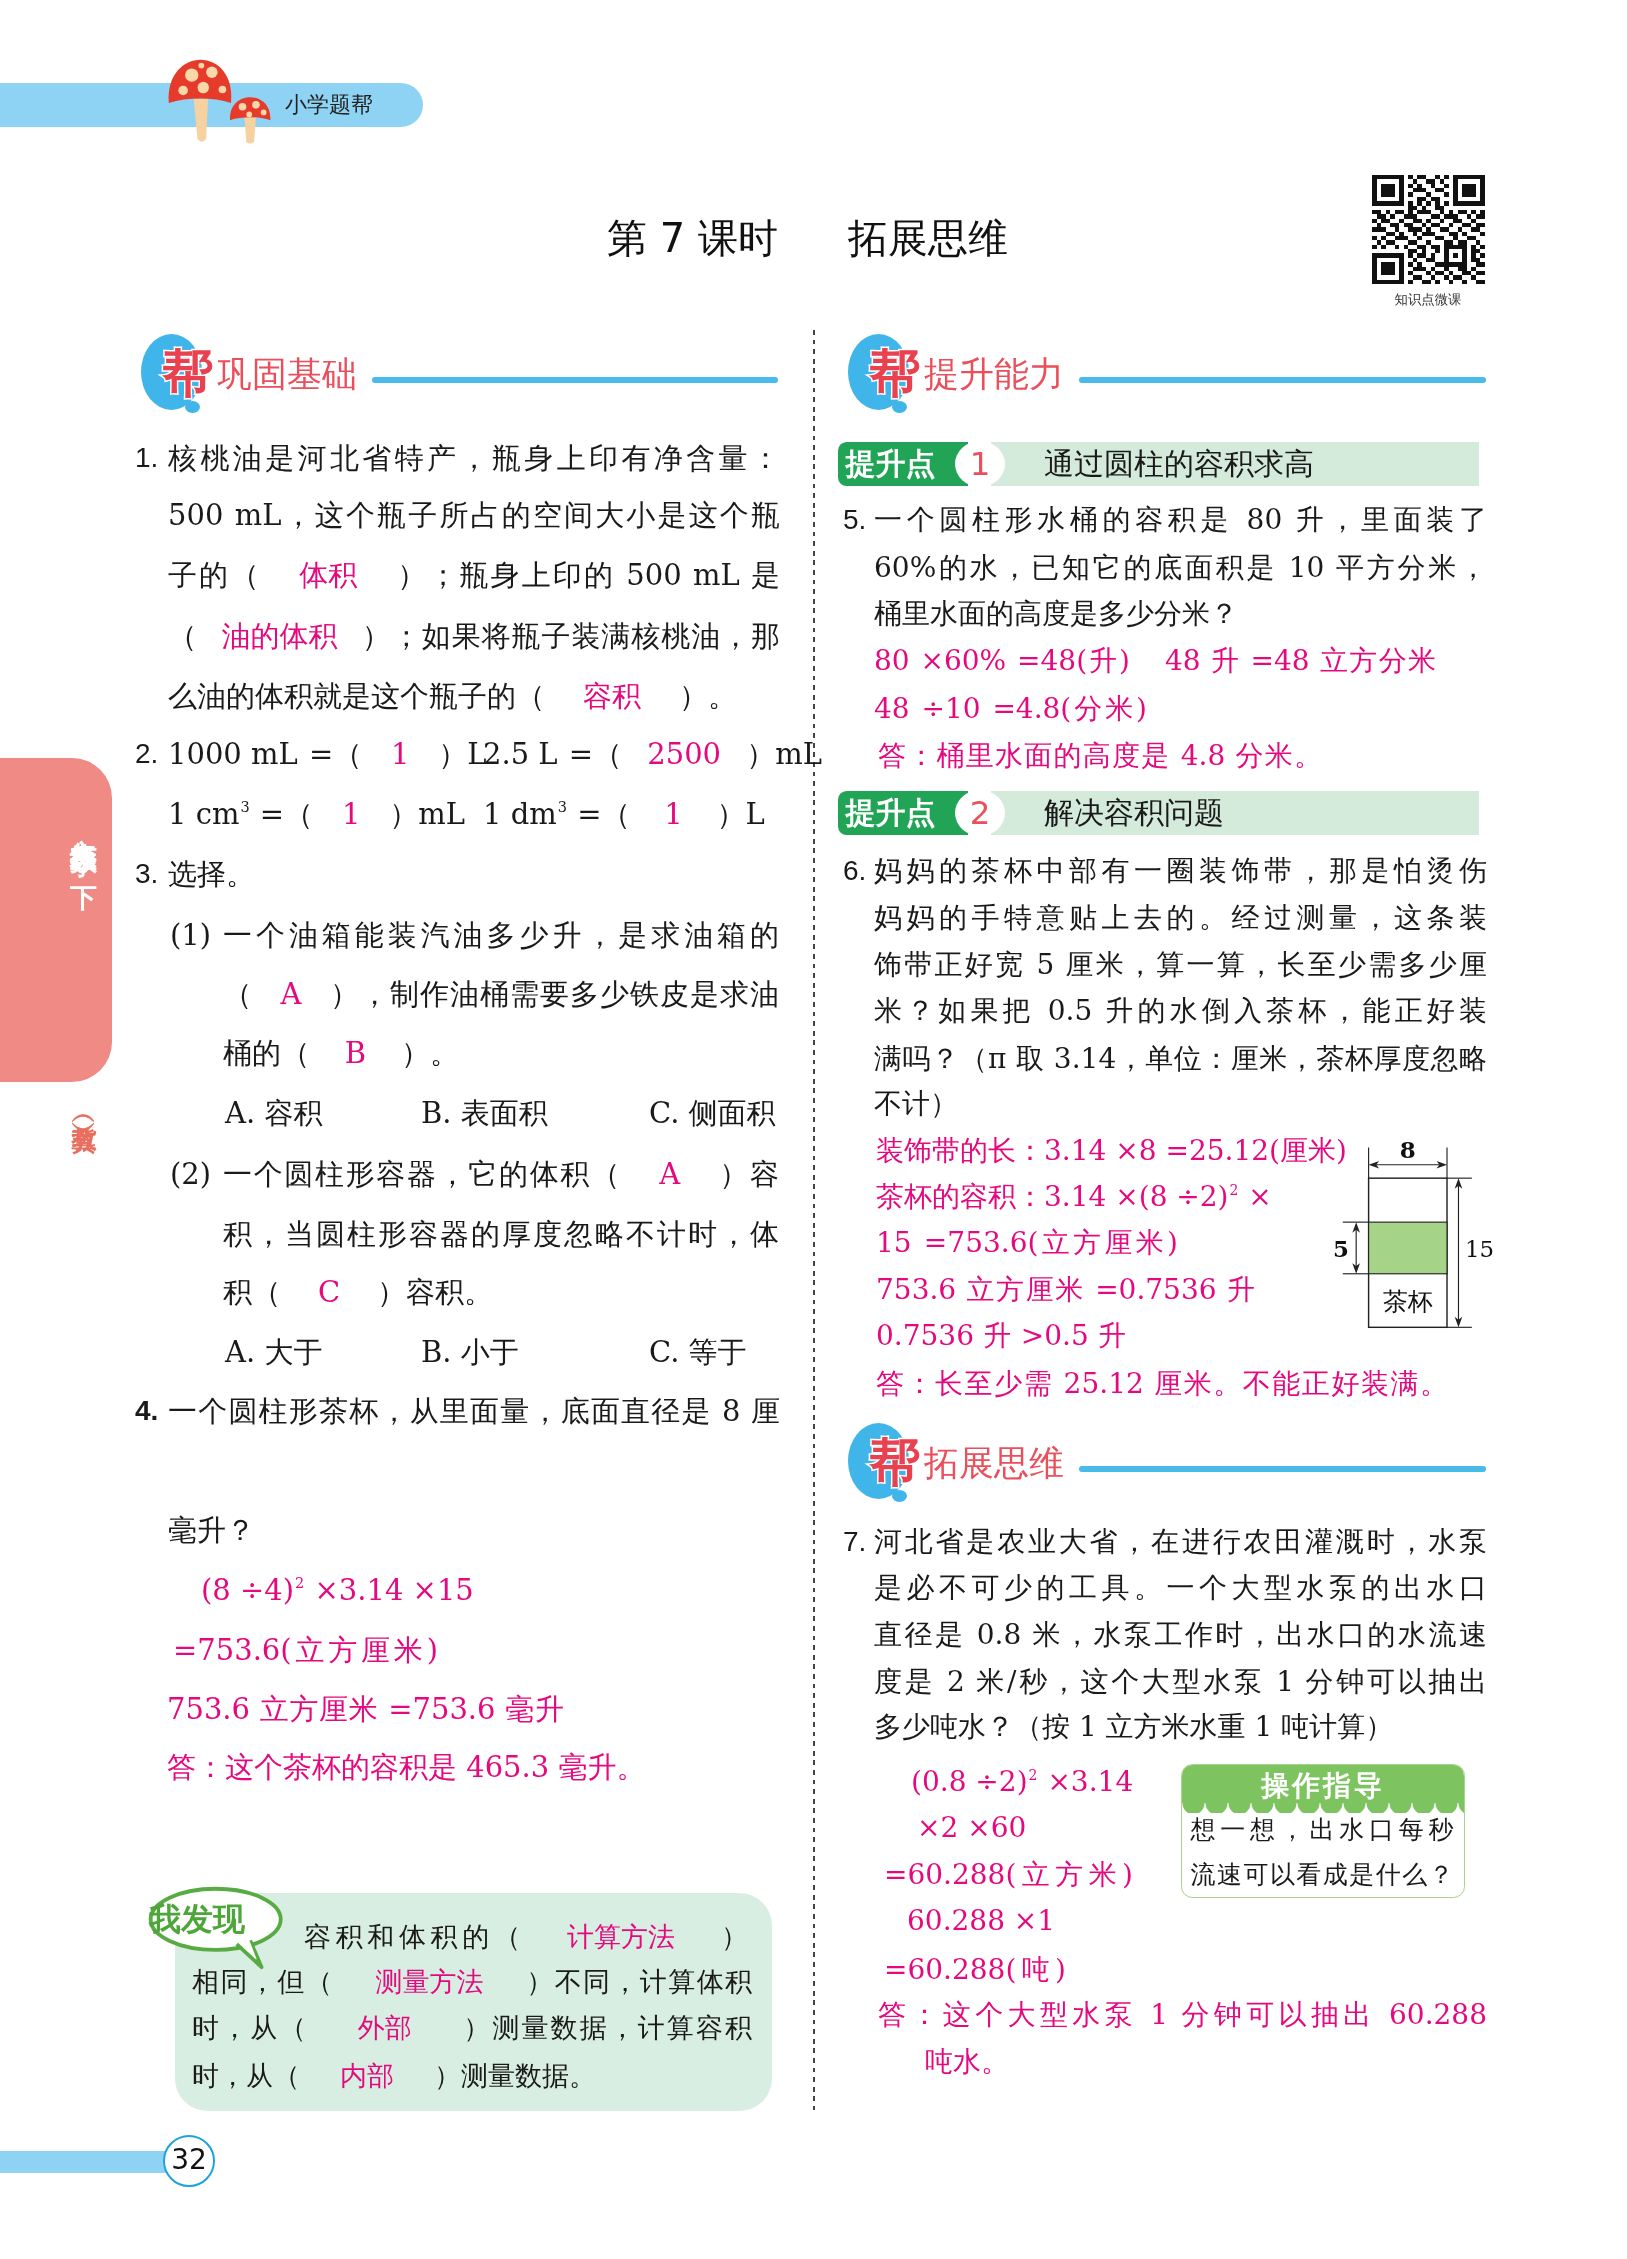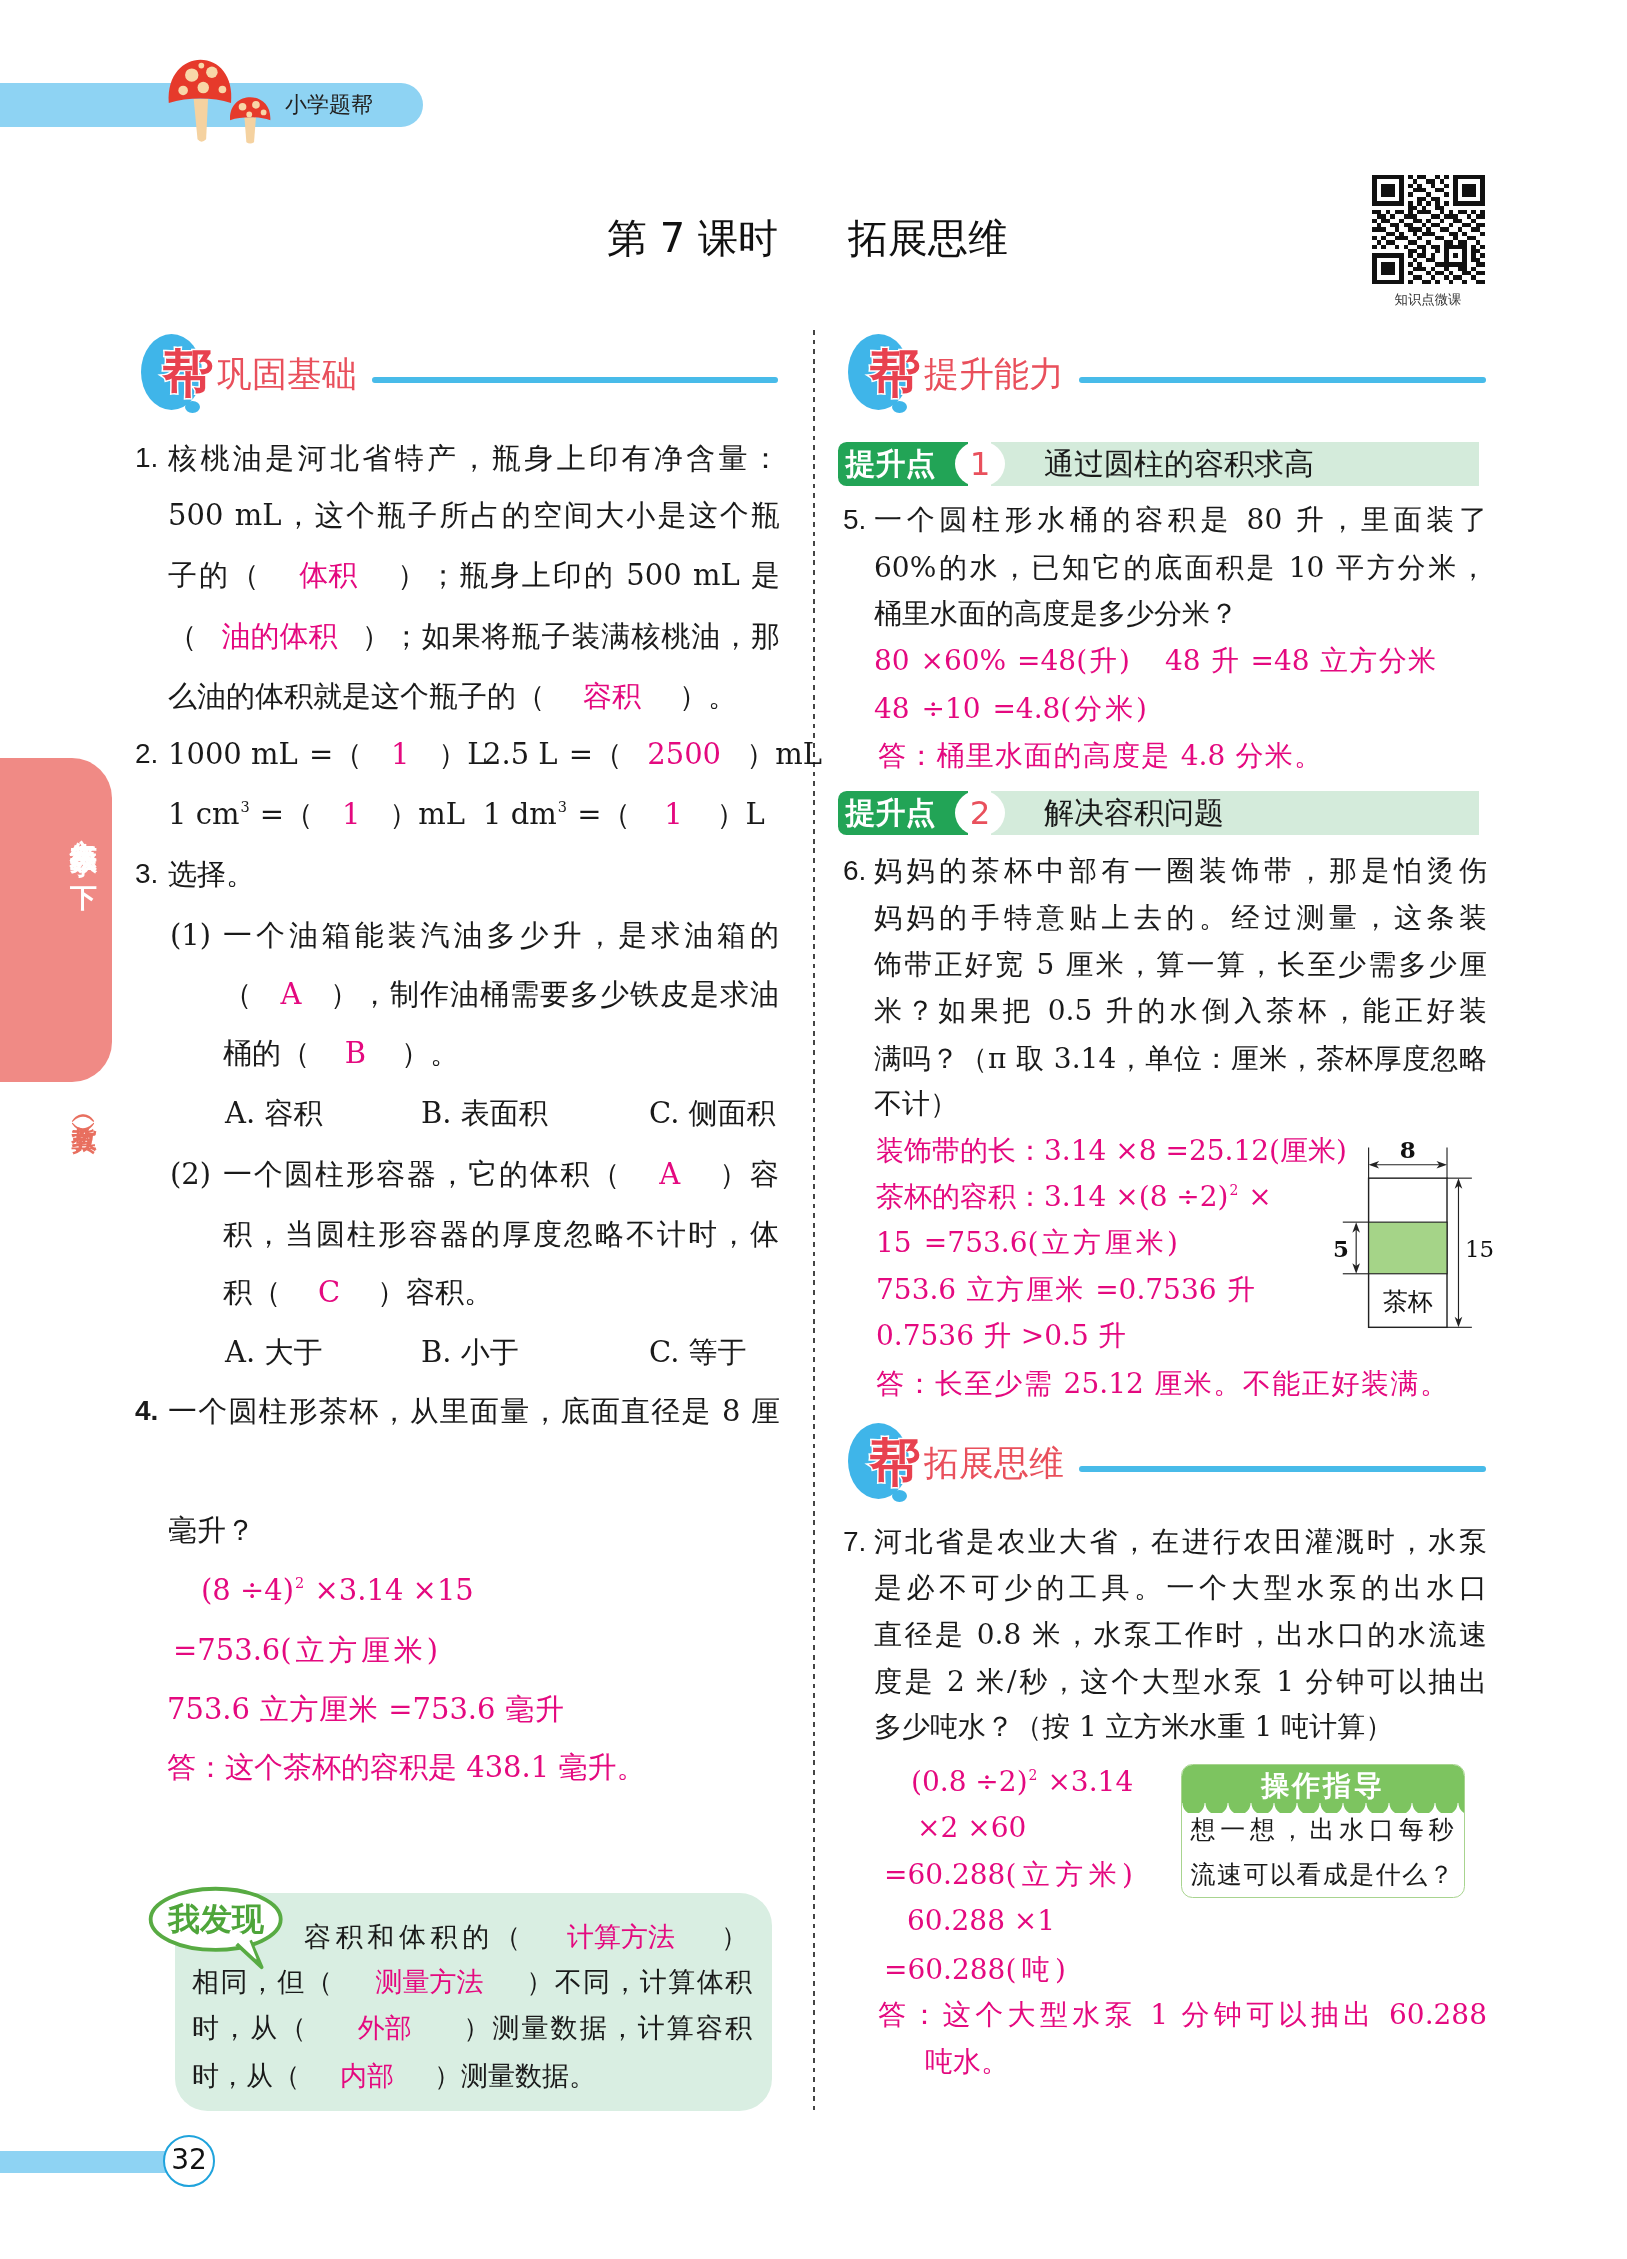--- a/index.html
+++ b/index.html
@@ -51,21 +51,21 @@
 .pt{position:absolute;left:838px;width:650px;height:44px;}
 .pt-bar{position:absolute;left:153px;top:0;width:488px;height:44px;background:var(--point-bar);}
 .pt-lbl{position:absolute;left:0;top:0;width:130px;height:44px;background:var(--point-label);border-radius:8.6px 0 0 8.6px;
   color:#fff;font-weight:bold;font-size:30px;line-height:44px;padding-left:7.6px;box-sizing:border-box;}
 .pt-num{position:absolute;left:117px;top:-1px;width:50px;height:46px;border-radius:50%;background:#fff;color:var(--point-number);
   font-size:32.5px;line-height:46px;text-align:center;}
 .pt-title{position:absolute;left:206px;top:0;line-height:44px;font-size:30px;color:#1a1a1a;white-space:nowrap;}
 
 .disc{position:absolute;left:175px;top:1893px;width:597px;height:218px;background:var(--discovery-box);border-radius:32.5px;}
 .bubble{position:absolute;left:143px;top:1883px;}
-.bubble-label{position:absolute;left:149px;top:1898px;width:134px;text-align:center;font-size:32px;font-weight:bold;
+.bubble-label{position:absolute;left:149px;top:1898px;width:134px;text-align:left;font-size:32px;font-weight:bold;
   color:#4ea53a;line-height:42px;}
 
 .pgbar{position:absolute;left:0;top:2151px;width:170px;height:22px;background:var(--top-bar);}
 .pgnum{position:absolute;left:163px;top:2135px;width:52px;height:52px;box-sizing:border-box;border:2.9px solid var(--page-circle);
   border-radius:50%;background:#fff;text-align:center;line-height:46px;font-size:28px;color:#111;}
 
 .guide{position:absolute;left:1181px;top:1764px;width:284px;height:134px;border:1.9px solid var(--guide-border);
   border-radius:11.5px;box-sizing:border-box;background:#fff;overflow:hidden;}
 .guide-head{position:absolute;left:0;top:0;right:0;height:38px;background:var(--guide-header);}
 .guide-wave{position:absolute;left:0;top:38px;right:0;height:9.6px;
@@ -206,21 +206,21 @@
   <div class="ln" style="left:421px;top:1333px">B. 小于</div>
   <div class="ln" style="left:649px;top:1333px">C. 等于</div>
 
   <span class="num bold" style="left:135px;top:1392px">4.</span>
   <div class="ln j" style="left:168px;top:1392px;width:612px">一个圆柱形茶杯，从里面量，底面直径是 8 厘</div>
   <div class="ln" style="left:168px;top:1511px">毫升？</div>
   <div class="ln sol" style="left:201px;top:1571px">
     <span>(8 ÷4)</span><span class="sup">2</span><span> ×3.14 ×15</span></div>
   <div class="ln sol j" style="left:173px;top:1631px;width:265px">=753.6(立方厘米)</div>
   <div class="ln sol j" style="left:167px;top:1690px;width:397px">753.6 立方厘米 =753.6 毫升</div>
-  <div class="ln sol j" style="left:167px;top:1748px;width:475px">答：这个茶杯的容积是 438.1 毫升。</div>
+  <div class="ln sol j" style="left:167px;top:1748px;width:475px">答：这个茶杯的容积是 465.3 毫升。</div>
 
   <div class="disc"></div>
   <svg class="bubble" width="153" height="88" viewBox="0 0 160 92">
     <ellipse cx="76" cy="38" rx="68" ry="32" fill="#fff" stroke="#58ab43" stroke-width="4"></ellipse>
     <path d="M98,64 L124,88 L112,60" fill="#fff" stroke="#58ab43" stroke-width="4" stroke-linejoin="round"></path>
     <path d="M100,61 L119,80 L110,57 Z" fill="#fff"></path>
   </svg>
   <span class="bubble-label sans">我发现</span>
   <div class="ln d j" style="left:304px;top:1918px;width:444px">
     <span>容积和体积的（</span><span class="ans" style="width:191px">计算方法</span><span>）</span></div>

